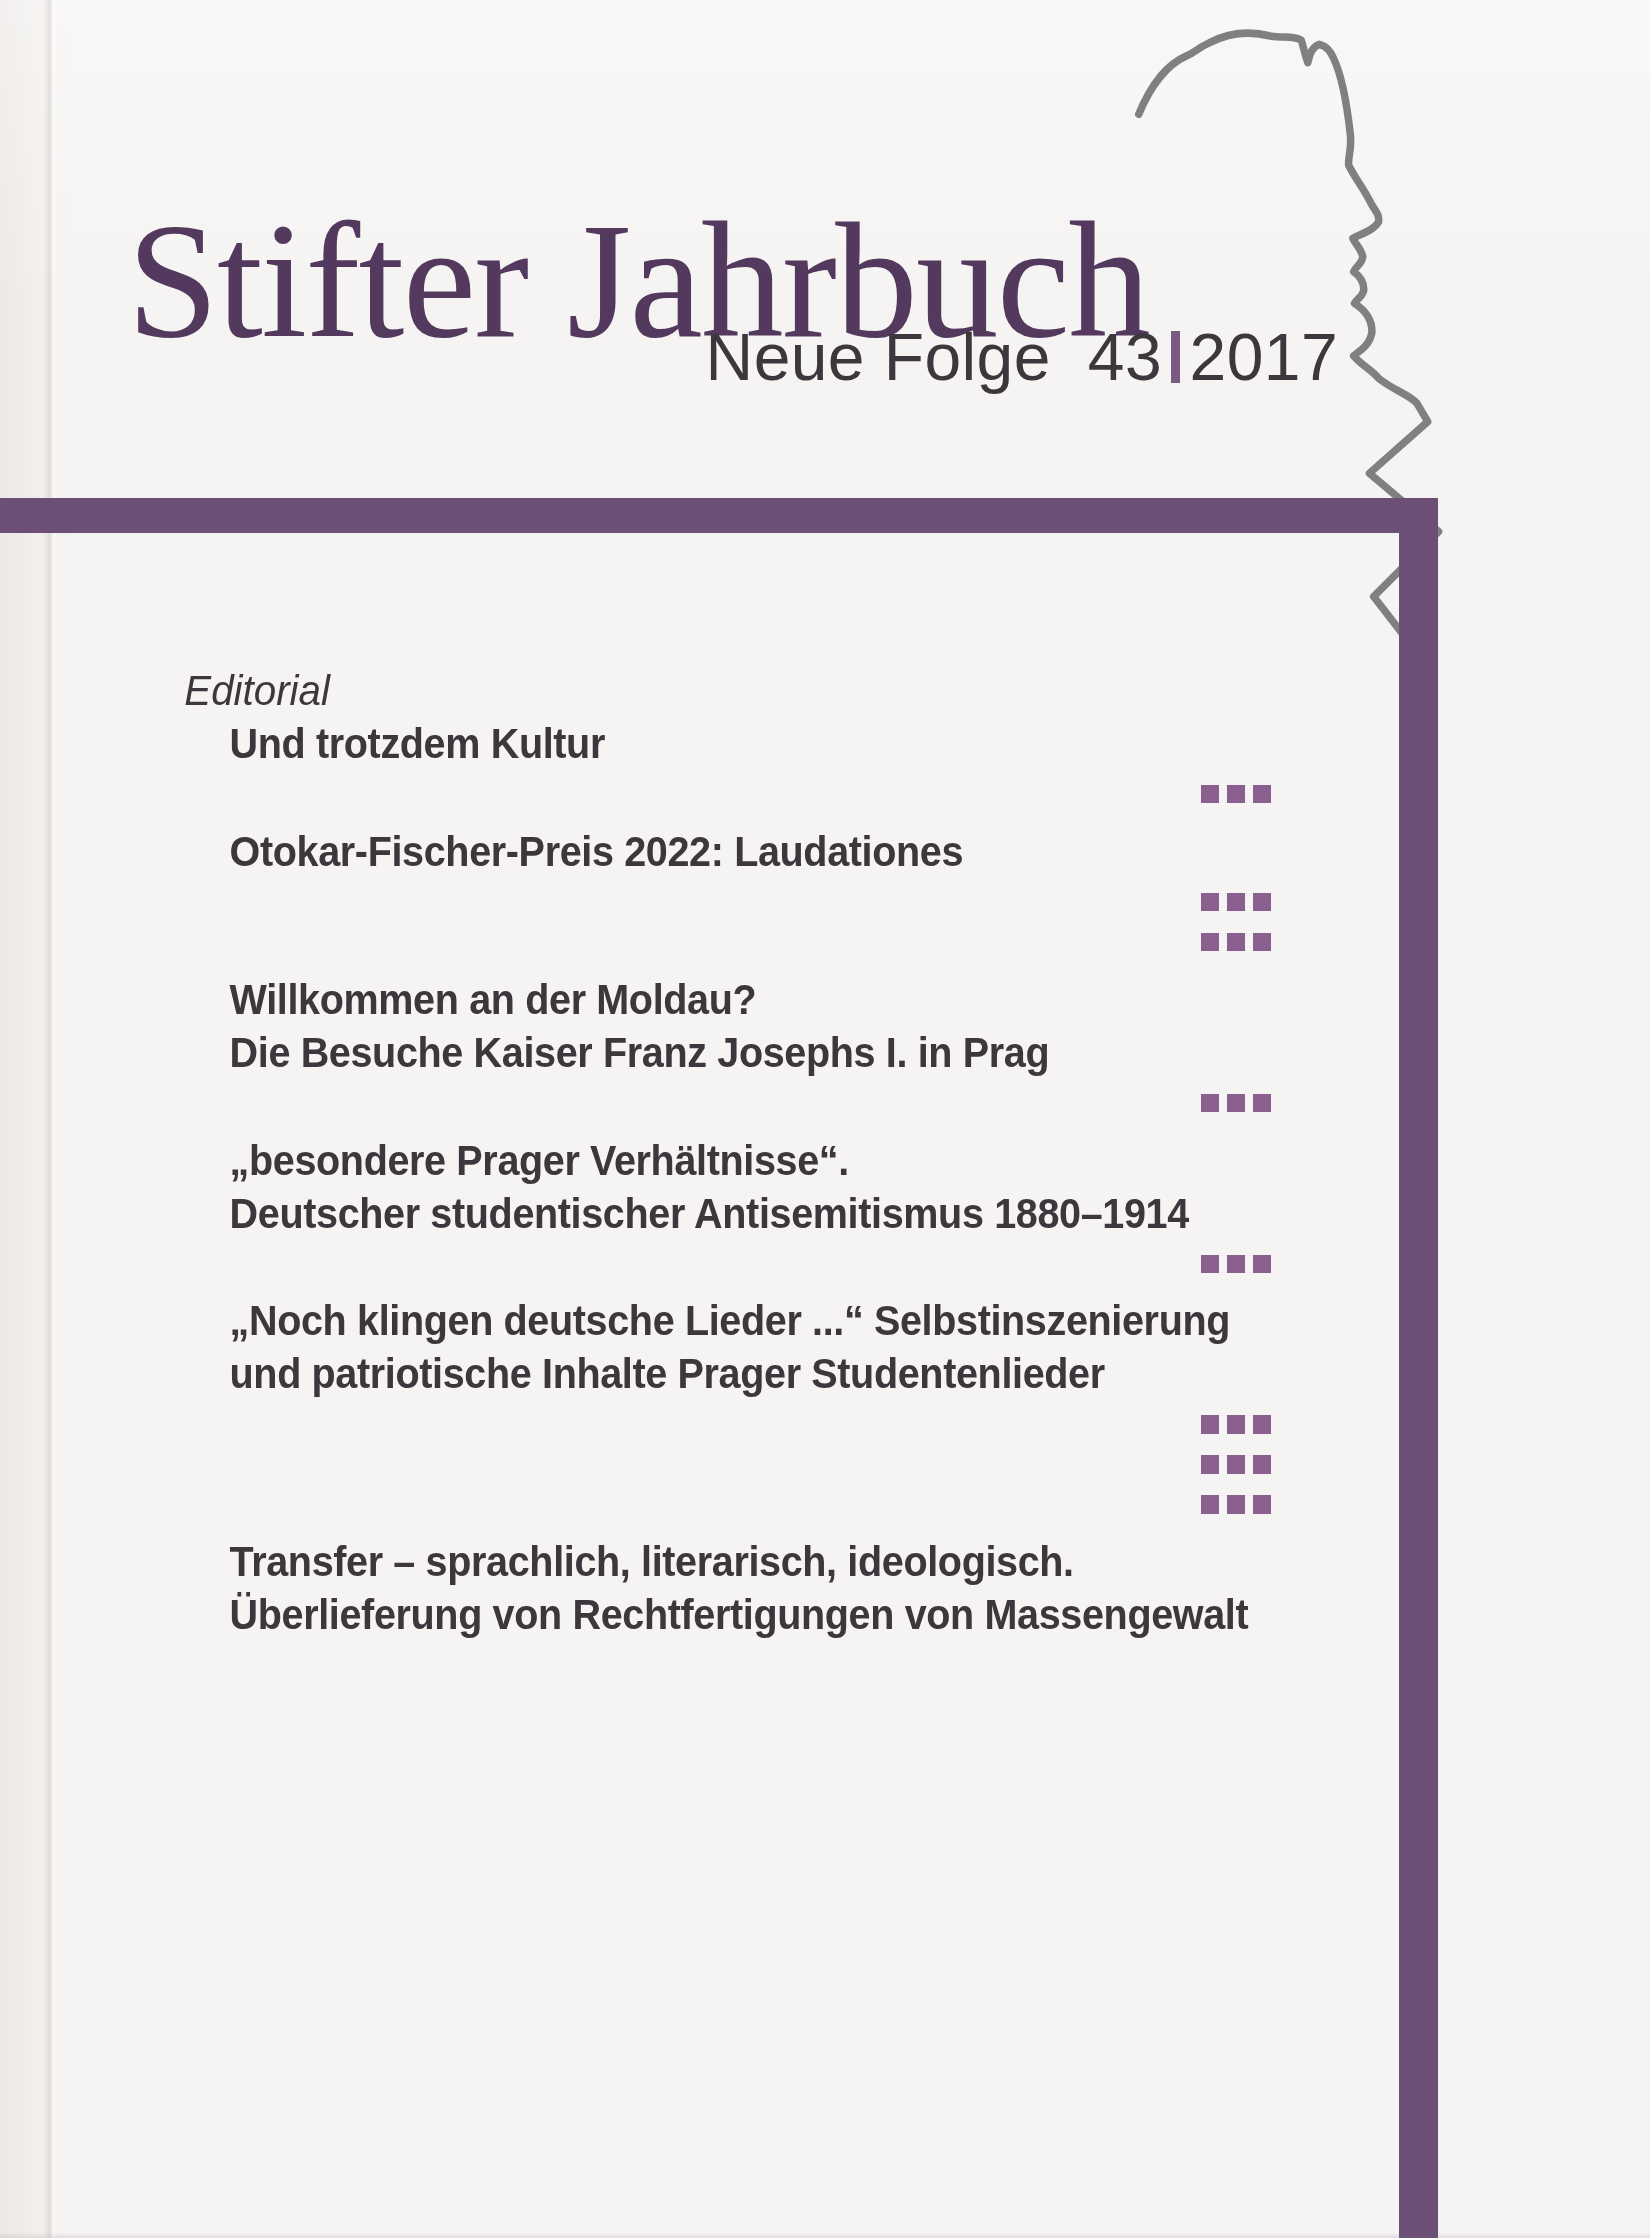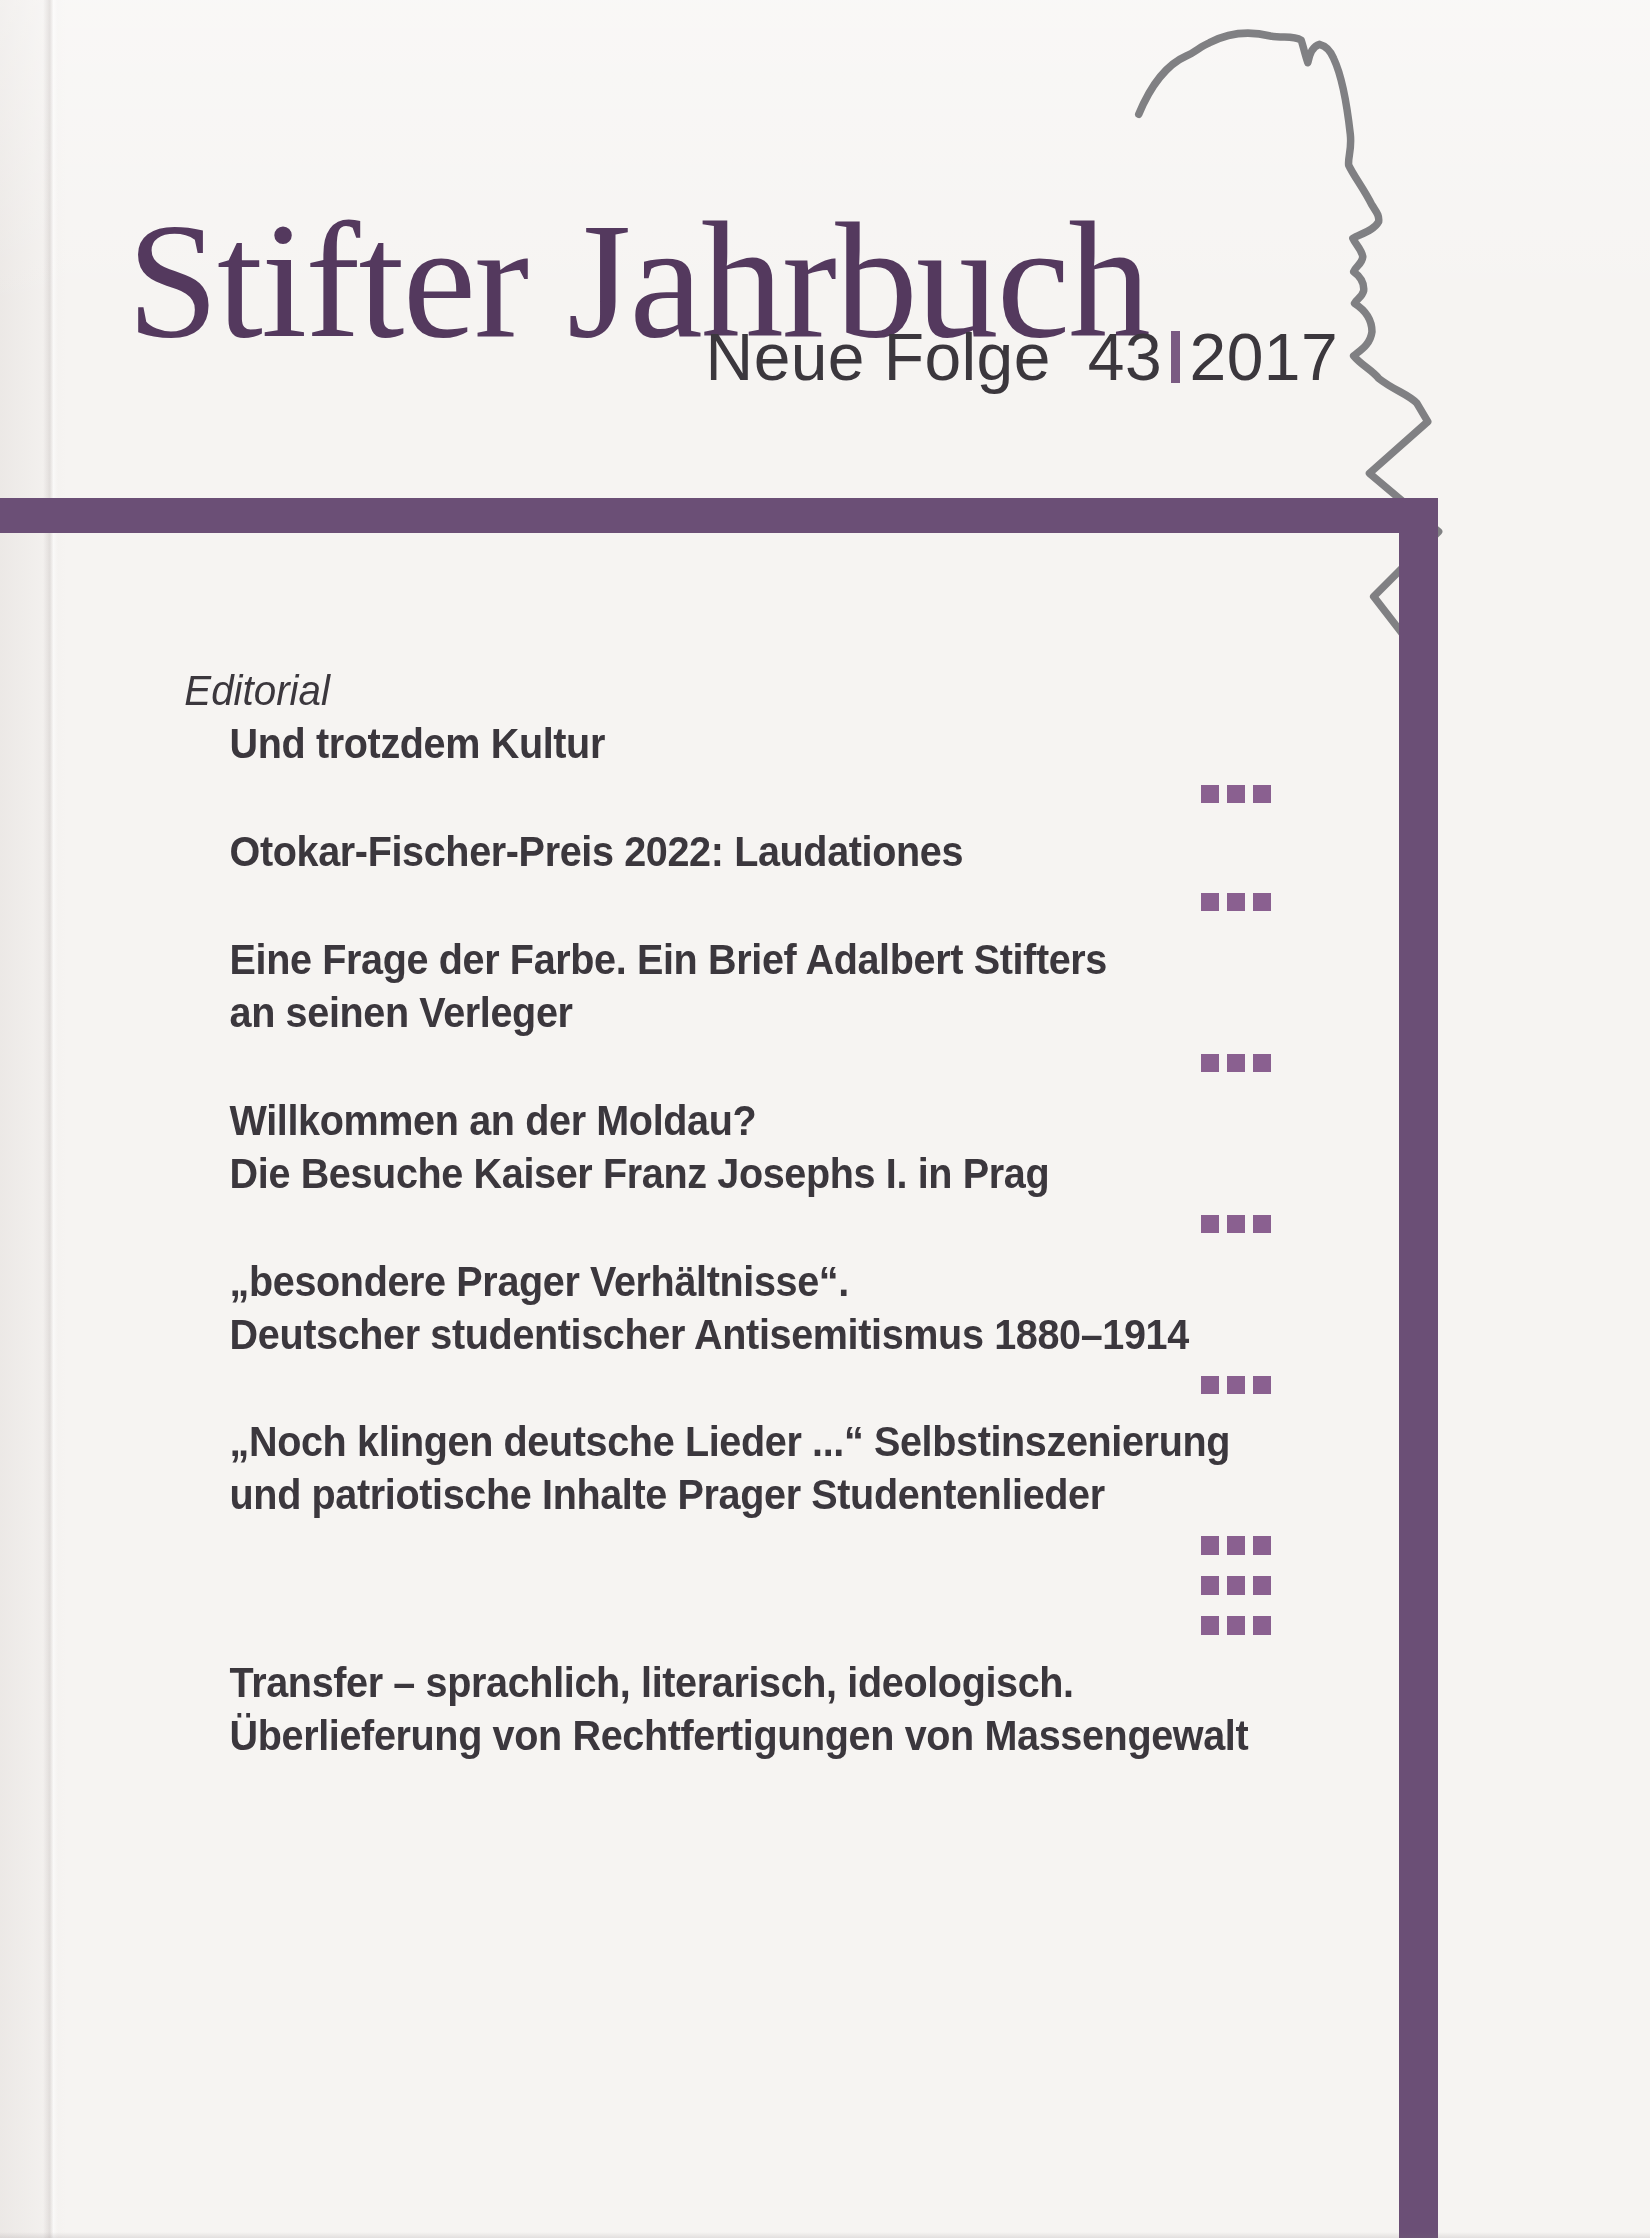--- a/index.html
+++ b/index.html
@@ -152,24 +152,20 @@
         <span class="sq"></span>
       </div>
       <div class="toc-entry">
         <div class="entry-line">Otokar-Fischer-Preis 2022: Laudationes</div>
       </div>
       <div class="toc-separator">
         <span class="sq"></span>
         <span class="sq"></span>
         <span class="sq"></span>
       </div>
-      <div class="toc-entry">
-        <div class="entry-line">Eine Frage der Farbe. Ein Brief Adalbert Stifters</div>
-        <div class="entry-line">an seinen Verleger</div>
-      </div>
       <div class="toc-separator">
         <span class="sq"></span>
         <span class="sq"></span>
         <span class="sq"></span>
       </div>
       <div class="toc-entry">
         <div class="entry-line">Willkommen an der Moldau?</div>
         <div class="entry-line">Die Besuche Kaiser Franz Josephs I. in Prag</div>
       </div>
       <div class="toc-separator">

